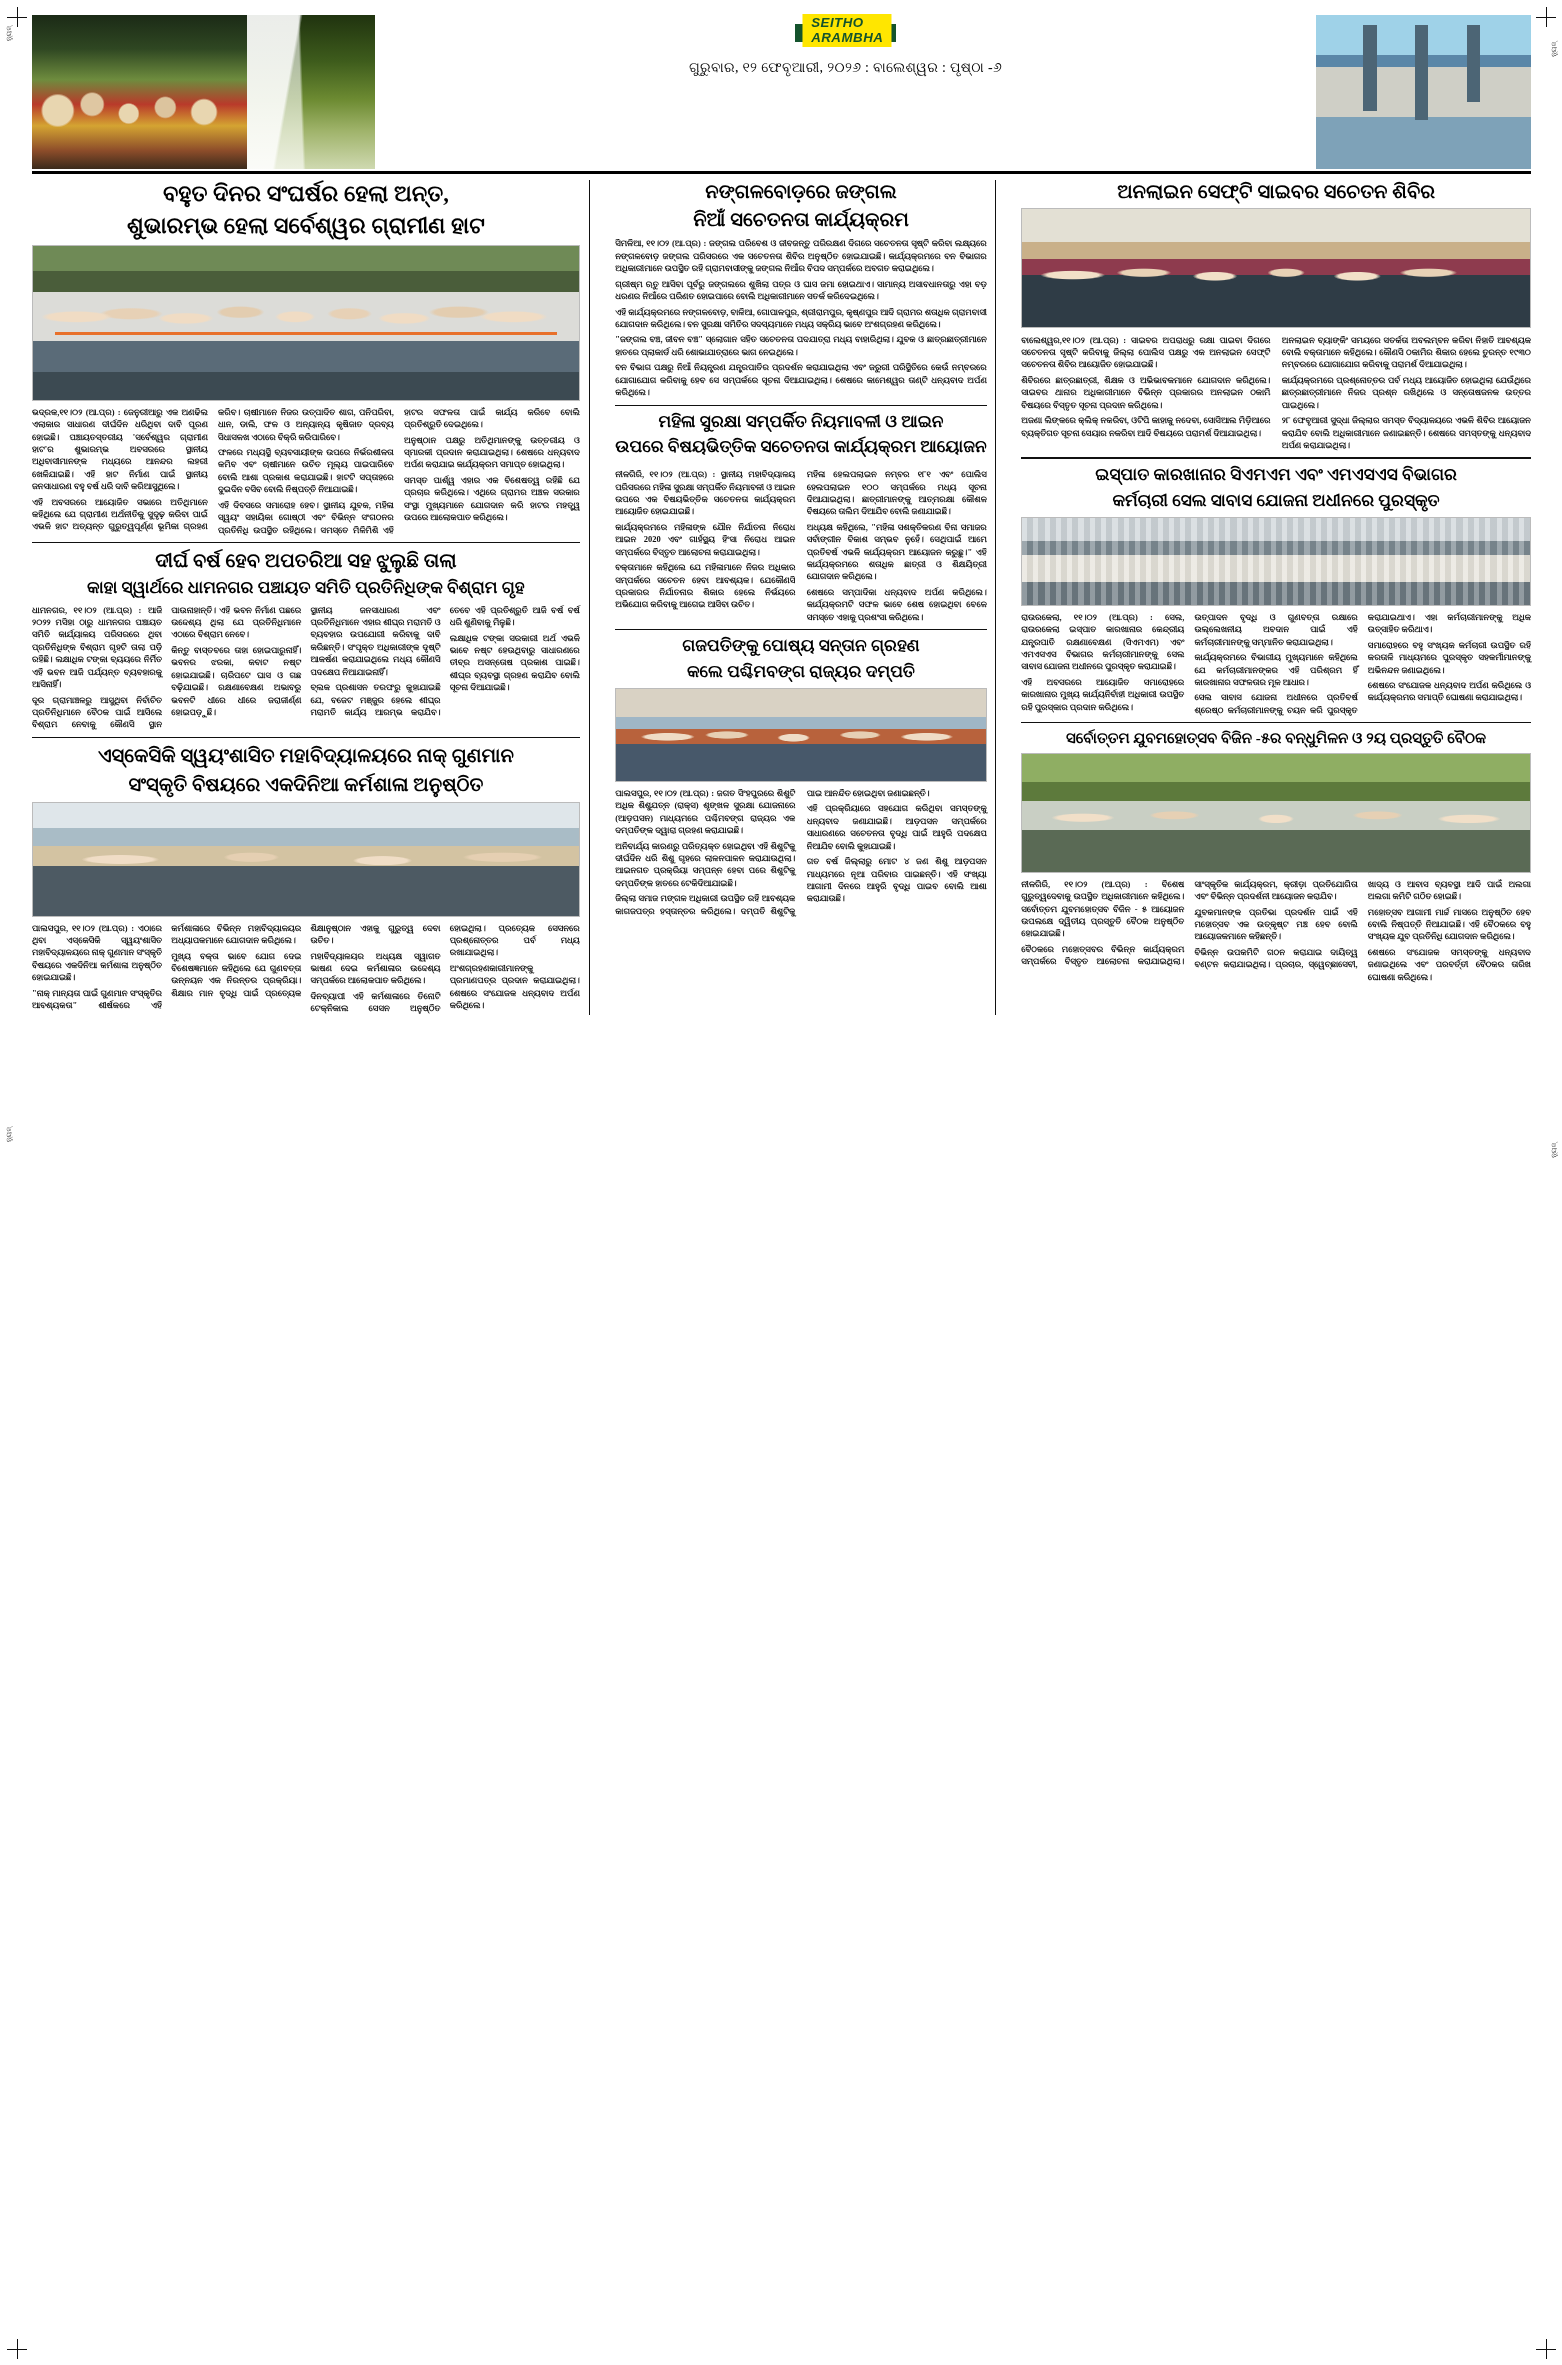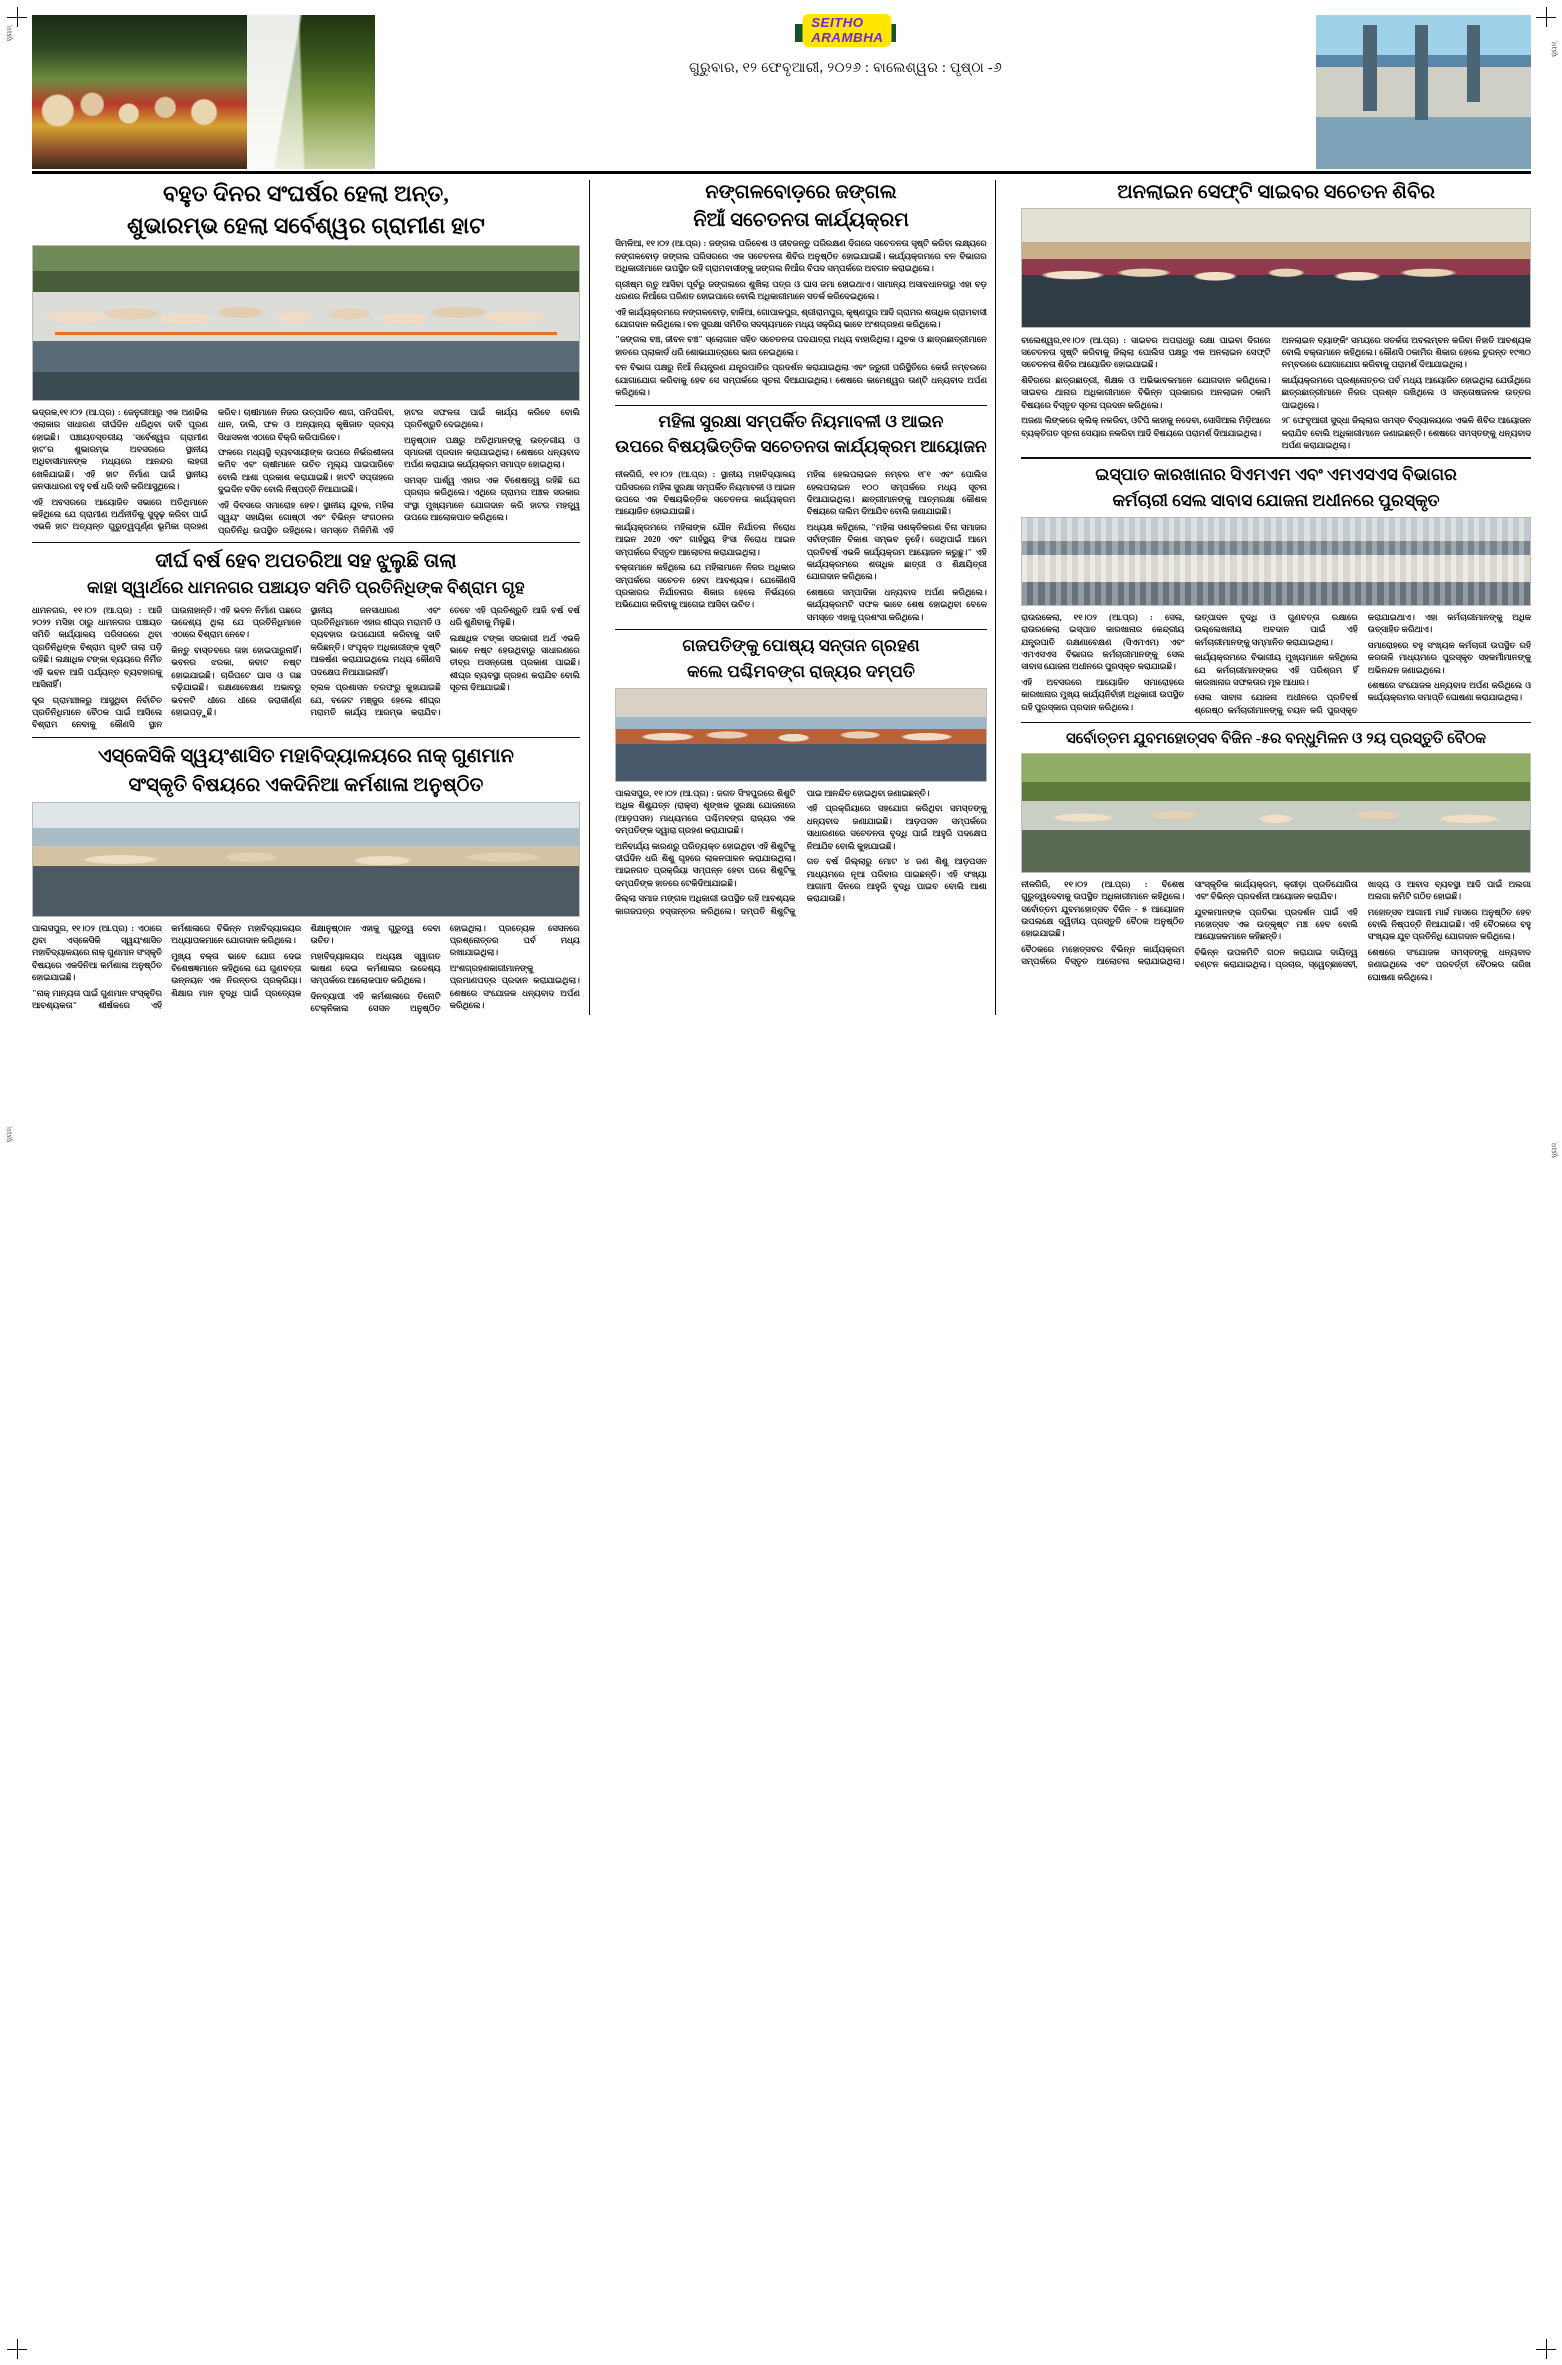--- a/index.html
+++ b/index.html
@@ -21,22 +21,22 @@
   
   .masthead{position:relative;height:154px;display:flex;align-items:stretch;}
   .mast-photo{flex:0 0 220px;position:relative;overflow:hidden;}
   .mast-photo.left{flex:0 0 215px;}
   .mast-photo.right{flex:0 0 215px;}
   .mast-center{flex:1 1 auto;position:relative;display:flex;flex-direction:column;align-items:center;justify-content:flex-start;background:#fff;}
   .mast-wordmark{display:flex;flex-direction:column;align-items:center;margin-top:8.2px;position:relative;}
   .mast-kicker{background:#14532d;color:#fff;font-size:14px;letter-spacing:1px;padding:1.5px 31px 2.6px 31px;line-height:1;}
   .mast-title{font-size:68px;font-weight:bold;line-height:1.02;letter-spacing:-1px;color:#000;margin-top:-1px;}
   .mast-badge{position:absolute;left:50%;transform:translateX(-48%);bottom:-5.1px;
-    background:#ffe600;color:#6d28d9;font-family:"Liberation Sans",sans-serif;font-weight:bold;
-    font-size:13.3px;letter-spacing:0.5px;padding:1px 8.2px 1.5px;border-radius:6px;font-style:italic;}
+    background:#ffe600;color:#14532d;font-family:"Liberation Sans",sans-serif;font-weight:bold;
+    font-size:13.3px;letter-spacing:0.5px;padding:1px 8.2px 1.5px;border-radius:0;font-style:italic;}
   .mast-dateline{margin-top:18.4px;font-size:14px;letter-spacing:0.3px;color:#000000;white-space:nowrap;}
 
   
   .ph{position:absolute;inset:0;}
   .ph-tribal{
     background:
       radial-gradient(circle at 12% 62%, #e8d6b0 0 7%, transparent 8%),
       radial-gradient(circle at 28% 58%, #dfc7a2 0 6%, transparent 7%),
       radial-gradient(circle at 45% 64%, #e8d6b0 0 6%, transparent 7%),
       radial-gradient(circle at 62% 60%, #dcc49e 0 6%, transparent 7%),

